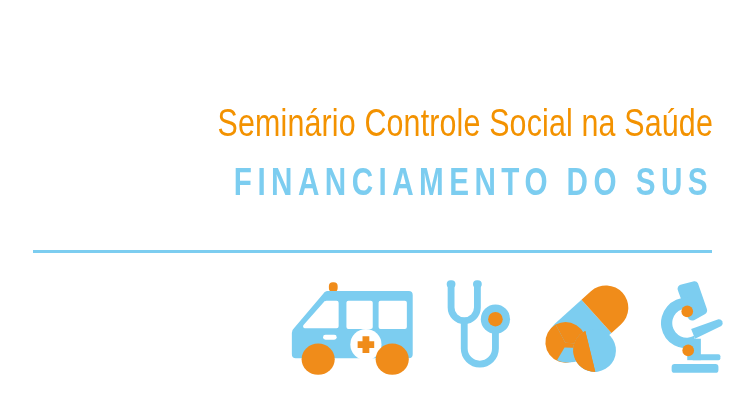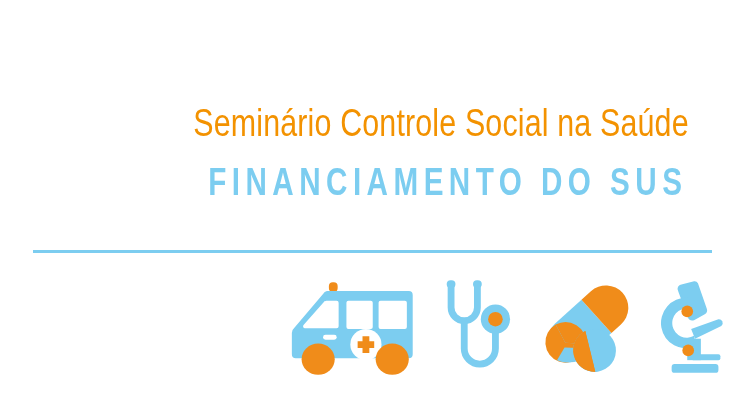--- a/index.html
+++ b/index.html
@@ -22,21 +22,21 @@
     background: #ffffff;
     box-sizing: border-box;
   }
 
   
   .headline-block {
     position: absolute;
     left: 33px;
     top: 100px;
     width: 680px;
-    text-align: center;
+    text-align: right;
   }
 
   .title {
     display: block;
     font-family: "Liberation Sans Narrow", "Liberation Sans", sans-serif;
     font-size: 38px;
     line-height: 46px;
     font-weight: 400;
     color: #F39200;
     letter-spacing: 0.2px;

